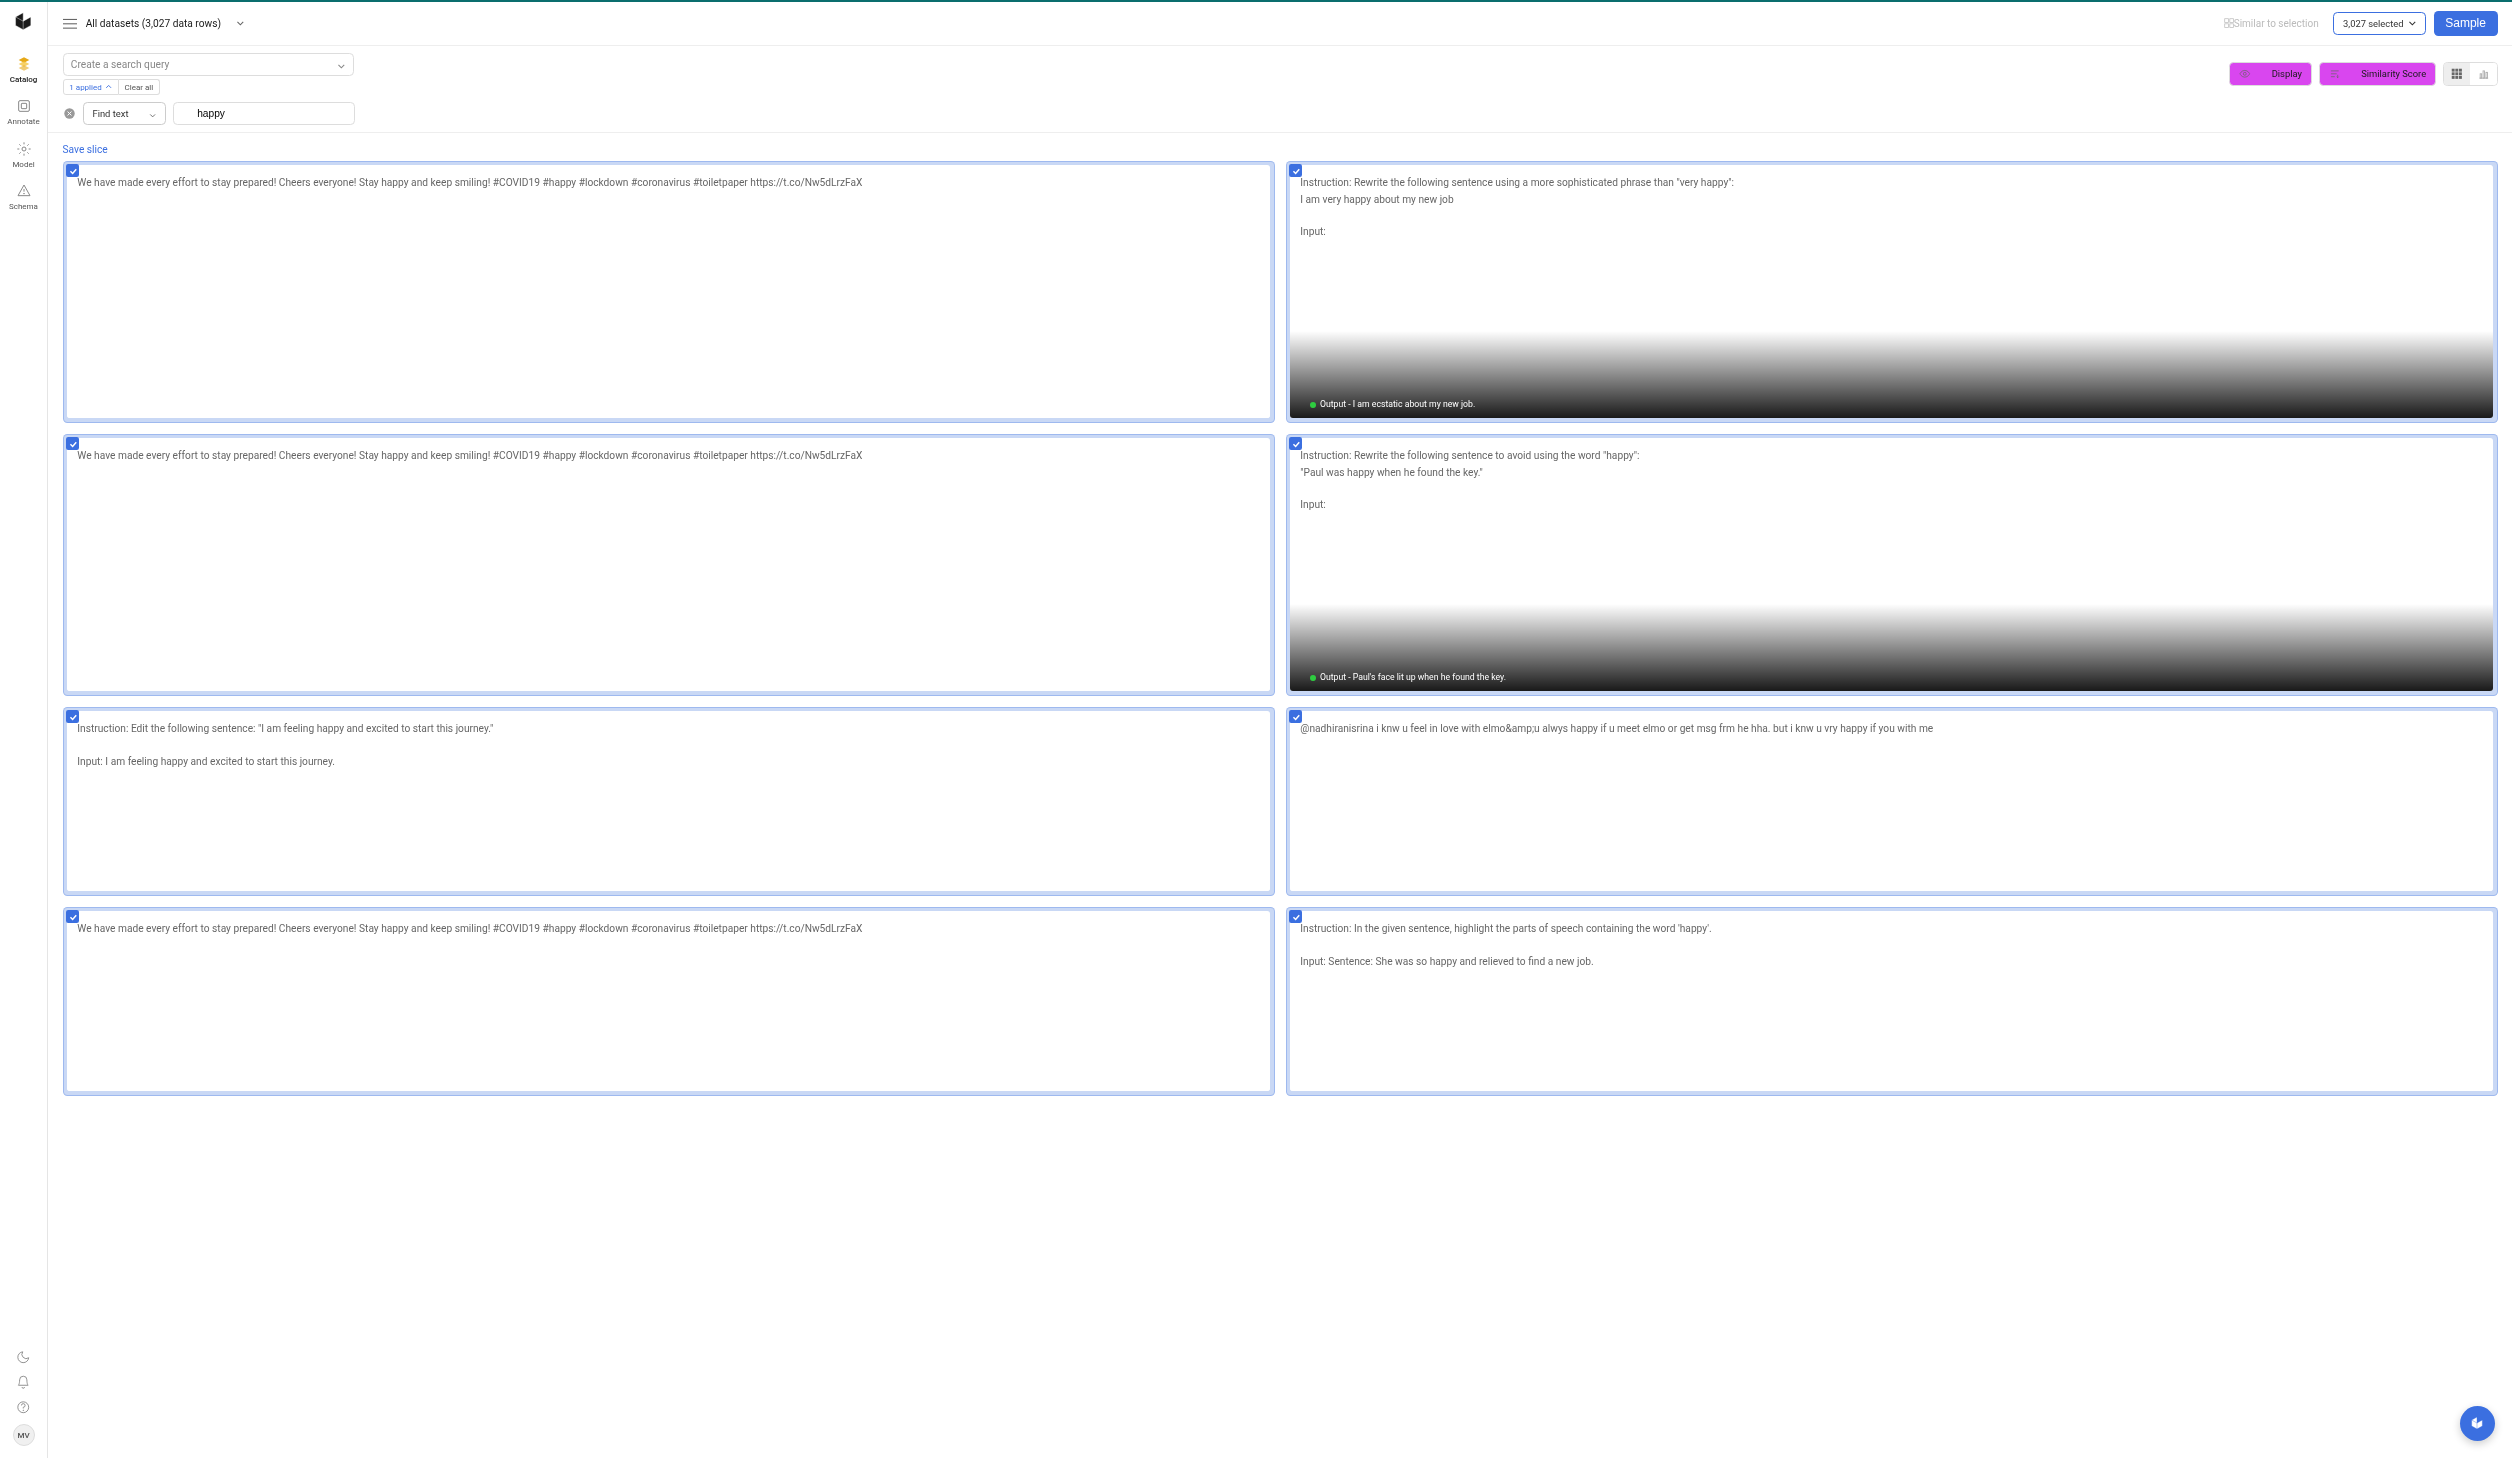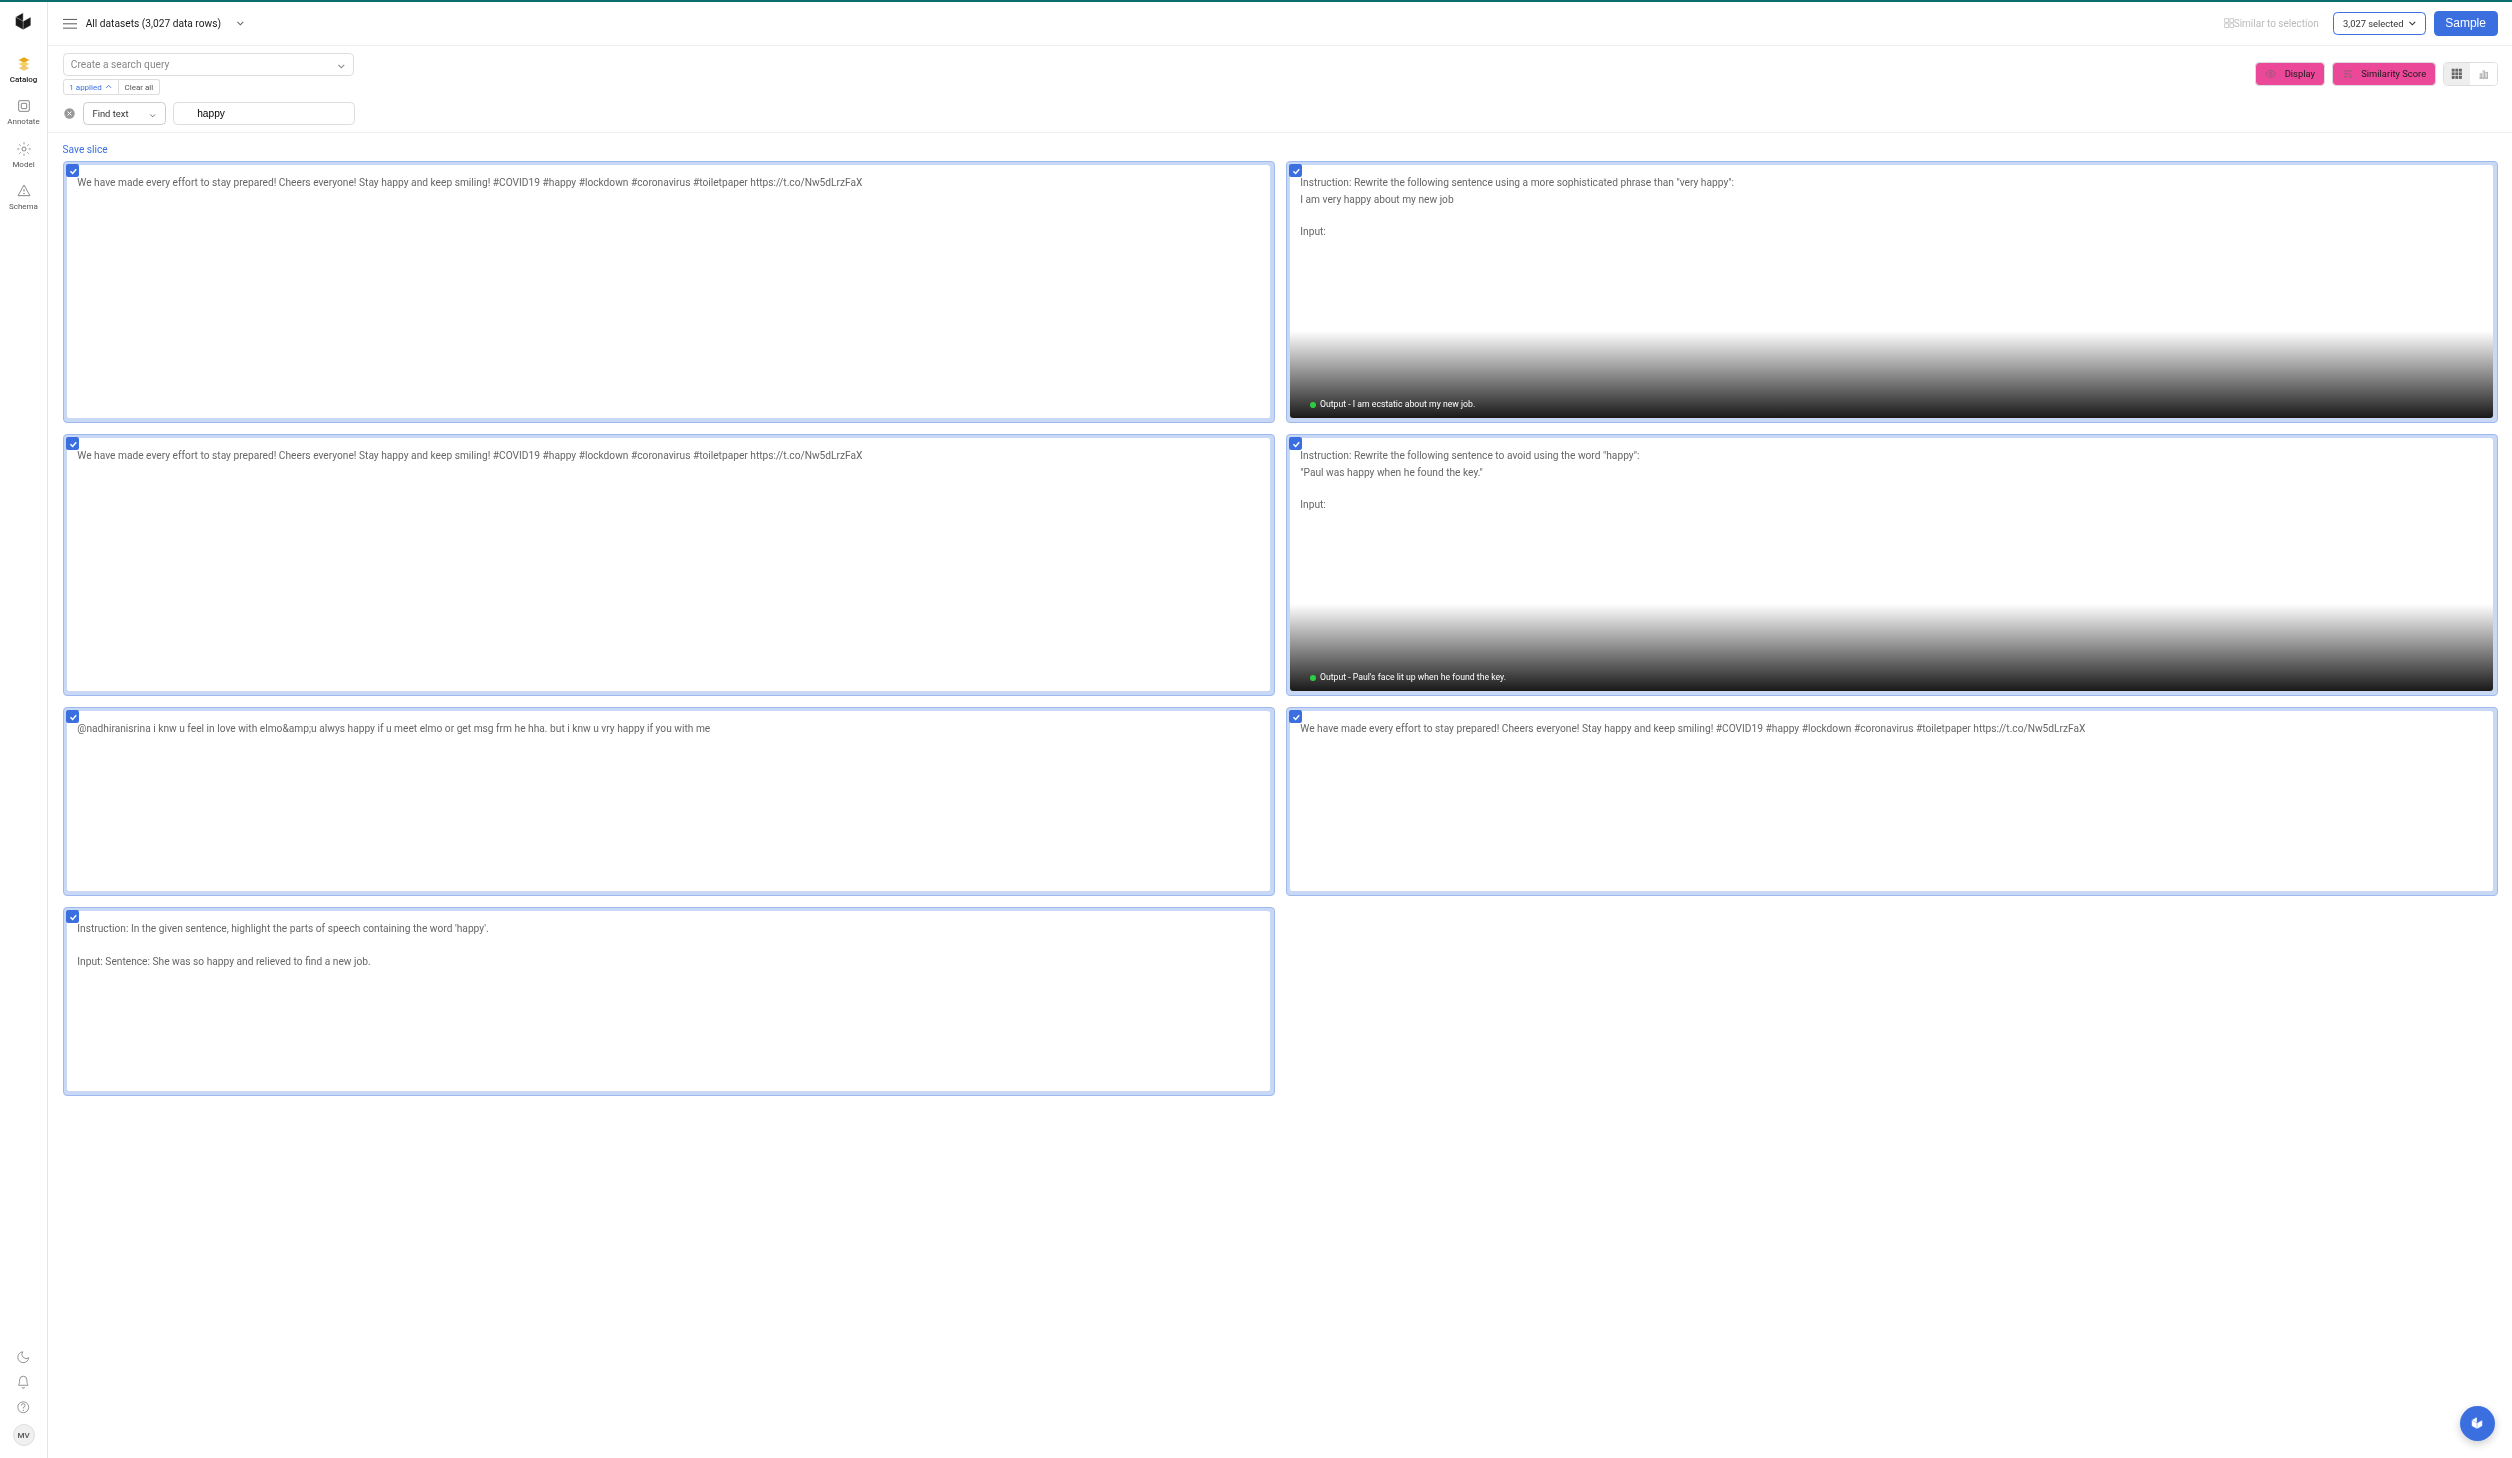--- a/index.html
+++ b/index.html
@@ -29,21 +29,21 @@
 
 .filterbar { display: flex; flex-direction: column; padding: 7.3px 14.5px 0 14.5px; gap: 4.4px; border-bottom: 0.7px solid #eee; }
 .filterbar-row1 { display: flex; align-items: center; justify-content: space-between; }
 .filterbar-left { display: flex; flex-direction: column; gap: 2.9px; }
 .search-query-input { width: 291px; border: 0.7px solid #ddd; border-radius: 4.4px; padding: 5.1px 7.3px; font-size: 10.2px; color: #888; display: flex; align-items: flex-end; justify-content: space-between; cursor: pointer; }
 .filter-chips { display: flex; align-items: center; gap: 0; font-size: 8px; }
 .filter-chip { border: 0.7px solid #ddd; padding: 2.2px 5.8px; display:flex; align-items:center; gap:2.9px; }
 .filter-chip.first { border-radius: 2.9px 0 0 2.9px; color:#3b6fe0; }
 .filter-chip.last { border-radius: 0 2.9px 2.9px 0; border-left: none; color:#555; cursor:pointer; }
 .filterbar-right { display: flex; align-items: center; gap: 7.3px; }
-.pill-btn { border: 0.7px solid #ddd; border-radius: 4.4px; padding: 5.1px 8.7px; font-size: 9.4px; display: flex; align-items: center; gap: 8px; cursor: pointer; background:#ec4899; }
+.pill-btn { border: 0.7px solid #ddd; border-radius: 4.4px; padding: 5.1px 8.7px; font-size: 9.4px; display: flex; align-items: center; gap: 21px; cursor: pointer; background:#d946ef; }
 .view-toggle { display: flex; border: 0.7px solid #ddd; border-radius: 4.4px; overflow: hidden; }
 .view-toggle-btn { padding: 5.1px 7.3px; display:flex; align-items:center; justify-content:center; cursor:pointer; background:#fff; }
 .view-toggle-btn.active { background: #eee; }
 
 .filterbar-row2 { display: flex; align-items: center; gap: 7.3px; padding-bottom: 7.3px; padding-top: 2.9px; }
 .clear-filter-icon { width: 13px; height: 13px; color: #999; cursor: pointer; }
 .find-text-select { border: 0.7px solid #ccc; border-radius: 4.4px; padding: 5.1px 8.7px; font-size: 9.4px; display: flex; align-items: flex-end; gap: 20.4px; cursor: pointer; background:#fff; color:#333; }
 .text-search-input { border: 0.7px solid #ddd; border-radius: 4.4px; padding: 5.1px 7.3px 5.1px 23px; font-size: 10.2px; width: 182px; position: relative; }
 .text-search-wrap { position: relative; }
 .text-search-wrap .search-icon { position: absolute; left: 7.3px; top: 50%; transform: translateY(-50%); width:11.6px; height:11.6px; color:#aaa; }
@@ -305,20 +305,30 @@
 "Paul was happy when he found the key."
 
 Input:<div class="card-output"><div class="green-dot"></div><span>Output - Paul's face lit up when he found the key.</span></div></div>
           </div>
           <div class="card short">
             <div class="card-check">
               <svg viewBox="0 0 12 12">
                 <path d="M2 6 L5 9 L10 3" fill="none" stroke="#fff" stroke-width="2"></path>
               </svg>
             </div>
+            <div class="card-inner light-fade">Instruction: Edit the following sentence: "I am feeling happy and excited to start this journey."
+
+Input: I am feeling happy and excited to start this journey.</div>
+          </div>
+          <div class="card short">
+            <div class="card-check">
+              <svg viewBox="0 0 12 12">
+                <path d="M2 6 L5 9 L10 3" fill="none" stroke="#fff" stroke-width="2"></path>
+              </svg>
+            </div>
             <div class="card-inner light-fade">@nadhiranisrina i knw u feel in love with elmo&amp;amp;u alwys happy if u meet elmo or get msg frm he hha. but i knw u vry happy if you with me</div>
           </div>
           <div class="card short">
             <div class="card-check">
               <svg viewBox="0 0 12 12">
                 <path d="M2 6 L5 9 L10 3" fill="none" stroke="#fff" stroke-width="2"></path>
               </svg>
             </div>
             <div class="card-inner light-fade">We have made every effort to stay prepared! Cheers everyone! Stay happy and keep smiling! #COVID19 #happy #lockdown #coronavirus #toiletpaper https://t.co/Nw5dLrzFaX</div>
           </div>

